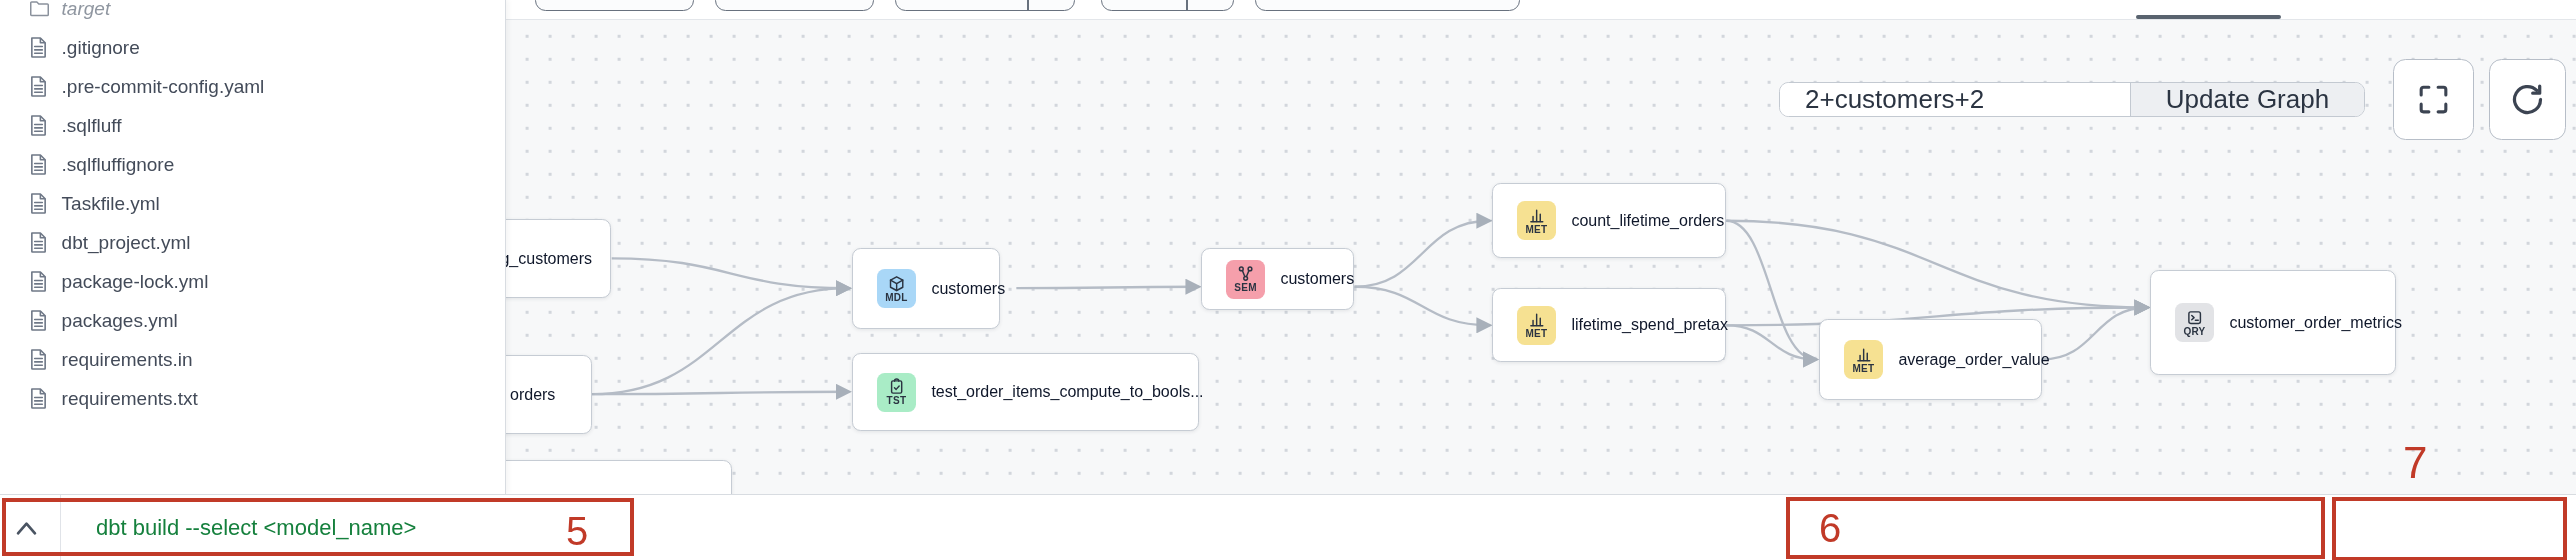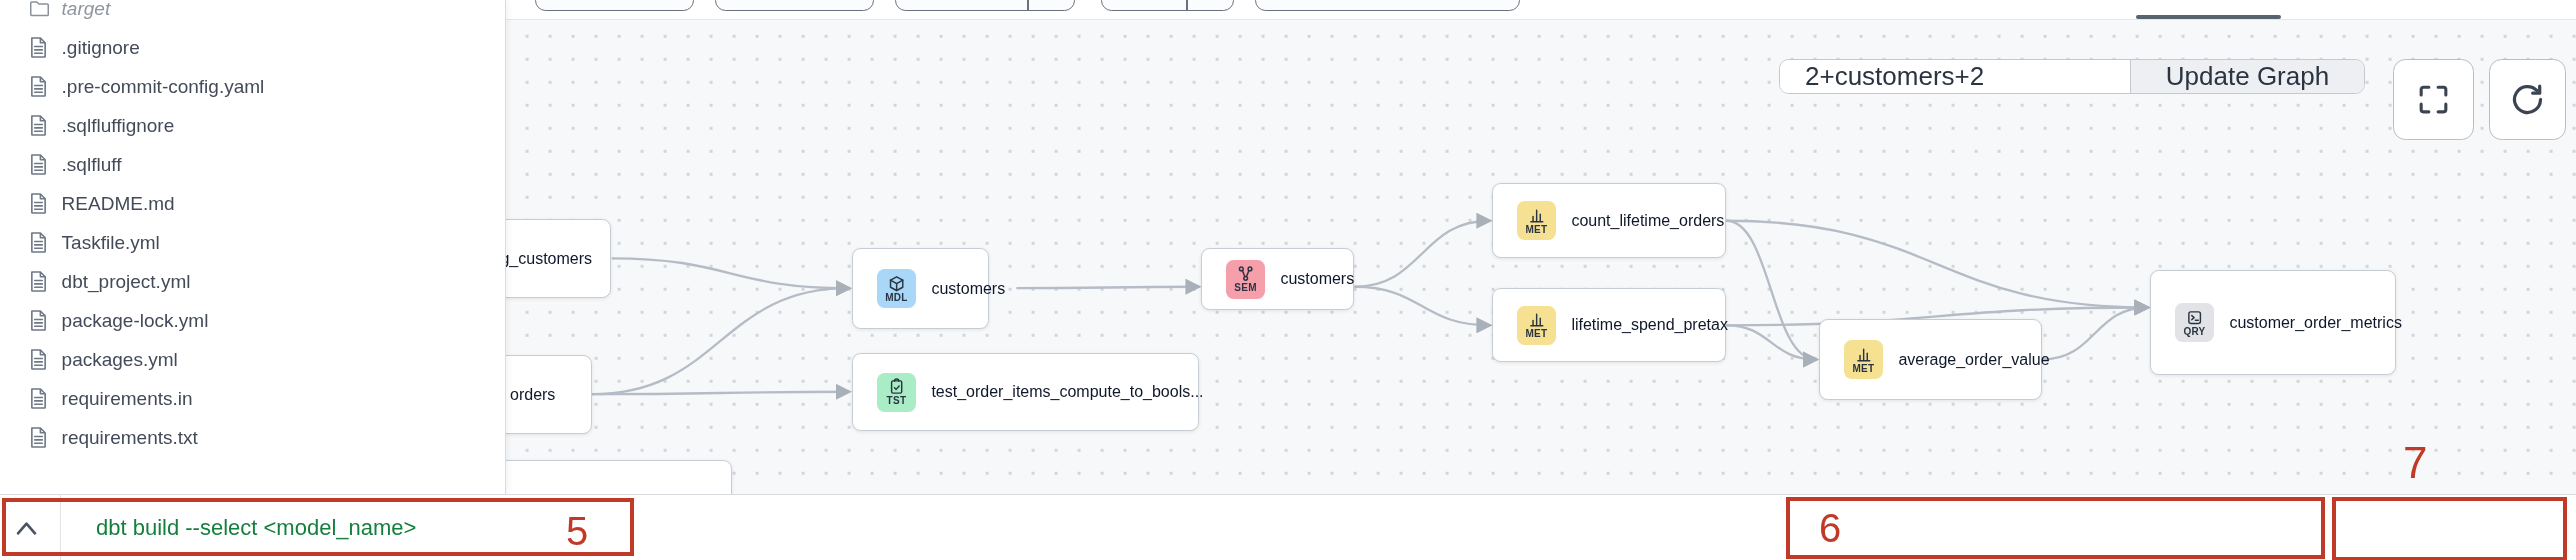--- a/index.html
+++ b/index.html
@@ -26,21 +26,21 @@
     box-shadow:0 1px 3.9px rgba(40,50,60,0.10);z-index:2;display:flex;align-items:center;
     padding-left:24px;box-sizing:border-box;}
   .node .nlabel{font-size:16px;color:#0f172a;white-space:nowrap;margin-left:15.4px;}
   .node .nlabel.abs{position:absolute;margin:0;}
   .nicon{width:39px;height:39px;border-radius:7.7px;display:flex;flex-direction:column;
     align-items:center;justify-content:center;flex:none;}
   .nicon .tlab{font-size:10px;font-weight:700;color:#2b3442;line-height:9.6px;letter-spacing:0.3px;}
   .nicon svg{display:block;margin-bottom:1px;}
 
   
-  #graph-controls{position:absolute;left:1779px;top:59px;height:81px;display:flex;align-items:flex-start;z-index:3;}
+  #graph-controls{position:absolute;left:1779px;top:59px;height:81px;display:flex;align-items:center;z-index:3;}
   #selector-group{display:flex;border:1.9px solid #c3c9d1;border-radius:9.6px;overflow:hidden;background:#fff;box-sizing:border-box;}
   #selector-input{width:350px;display:flex;align-items:center;padding-left:25px;font-size:26px;color:#2b3442;background:#fff;box-sizing:border-box;}
   #update-graph{width:234px;display:flex;align-items:center;justify-content:center;font-size:26px;color:#2b3442;
     background:#edeff2;border:none;border-left:1.9px solid #c3c9d1;font-family:inherit;cursor:pointer;box-sizing:border-box;}
   .icon-btn{position:absolute;top:59px;width:81px;height:81px;background:#fff;border:1.9px solid #b7bec8;border-radius:12.5px;
     display:flex;align-items:center;justify-content:center;box-sizing:border-box;cursor:pointer;z-index:3;}
   #fullscreen-btn{left:2393px;}
   #refresh-btn{left:2489px;width:77px;}
 
   
@@ -93,21 +93,21 @@
         <path d="M2120,373 C2174.5,373 2174.5,319 2229,319" fill="none" stroke="#b5bcc6" stroke-width="2.4" marker-end="url(#arrow)"></path>
       </g>
   </svg>
   <div id="nodes">
       <div class="node" style="left: 414px; top: 219px; width: 197px; height: 79px;">
         <span class="nlabel abs" style="left: 73px;">stg_customers</span>
       </div>
       <div class="node" style="left: 399px; top: 355px; width: 193px; height: 79px;">
         <span class="nlabel abs" style="left: 110px;">orders</span>
       </div>
-      <div class="node" style="left: 852px; top: 248px; width: 137px; height: 81px;">
+      <div class="node" style="left: 852px; top: 248px; width: 148px; height: 81px;">
         <div class="nicon" style="background: rgb(169, 215, 247);">
           <svg width="17.3" height="17.3" viewBox="0 0 24 24" fill="none" stroke="#2b3442" stroke-width="2" stroke-linecap="round" stroke-linejoin="round">
             <path d="M12 2.5 20.5 7v10L12 21.5 3.5 17V7Z"></path>
             <path d="M12 12 20.5 7M12 12 3.5 7M12 12v9.5"></path>
           </svg>
           <span class="tlab">MDL</span>
         </div>
         <span class="nlabel">customers</span>
       </div>
       <div class="node" style="left: 852px; top: 353px; width: 347px; height: 78px;">
@@ -247,44 +247,34 @@
   </li>
 
   <li class="file-row">
     <span class="ficon">
             <svg width="19" height="23" viewBox="0 0 20 24" fill="none" stroke="#6f7887" stroke-width="1.7" stroke-linejoin="round">
               <path d="M3 2h9l5 5v14.5a.5.5 0 0 1-.5.5h-13a.5.5 0 0 1-.5-.5Z"></path>
               <path d="M12 2v5h5"></path>
               <path d="M6 11h8M6 14.5h8M6 18h8" stroke-linecap="round"></path>
             </svg>
           </span>
+    <span class="fname">.sqlfluff</span>
+  </li>
+
+  <li class="file-row">
+    <span class="ficon">
+            <svg width="19" height="23" viewBox="0 0 20 24" fill="none" stroke="#6f7887" stroke-width="1.7" stroke-linejoin="round">
+              <path d="M3 2h9l5 5v14.5a.5.5 0 0 1-.5.5h-13a.5.5 0 0 1-.5-.5Z"></path>
+              <path d="M12 2v5h5"></path>
+              <path d="M6 11h8M6 14.5h8M6 18h8" stroke-linecap="round"></path>
+            </svg>
+          </span>
     <span class="fname">.sqlfluffignore</span>
   </li>
 
-  <li class="file-row">
-    <span class="ficon">
-            <svg width="19" height="23" viewBox="0 0 20 24" fill="none" stroke="#6f7887" stroke-width="1.7" stroke-linejoin="round">
-              <path d="M3 2h9l5 5v14.5a.5.5 0 0 1-.5.5h-13a.5.5 0 0 1-.5-.5Z"></path>
-              <path d="M12 2v5h5"></path>
-              <path d="M6 11h8M6 14.5h8M6 18h8" stroke-linecap="round"></path>
-            </svg>
-          </span>
-    <span class="fname">.sqlfluff</span>
-  </li>
-
-  <li class="file-row">
-    <span class="ficon">
-            <svg width="19" height="23" viewBox="0 0 20 24" fill="none" stroke="#6f7887" stroke-width="1.7" stroke-linejoin="round">
-              <path d="M3 2h9l5 5v14.5a.5.5 0 0 1-.5.5h-13a.5.5 0 0 1-.5-.5Z"></path>
-              <path d="M12 2v5h5"></path>
-              <path d="M6 11h8M6 14.5h8M6 18h8" stroke-linecap="round"></path>
-            </svg>
-          </span>
-    <span class="fname">README.md</span>
-  </li>
 
   <li class="file-row">
     <span class="ficon">
             <svg width="19" height="23" viewBox="0 0 20 24" fill="none" stroke="#6f7887" stroke-width="1.7" stroke-linejoin="round">
               <path d="M3 2h9l5 5v14.5a.5.5 0 0 1-.5.5h-13a.5.5 0 0 1-.5-.5Z"></path>
               <path d="M12 2v5h5"></path>
               <path d="M6 11h8M6 14.5h8M6 18h8" stroke-linecap="round"></path>
             </svg>
           </span>
     <span class="fname">Taskfile.yml</span>

